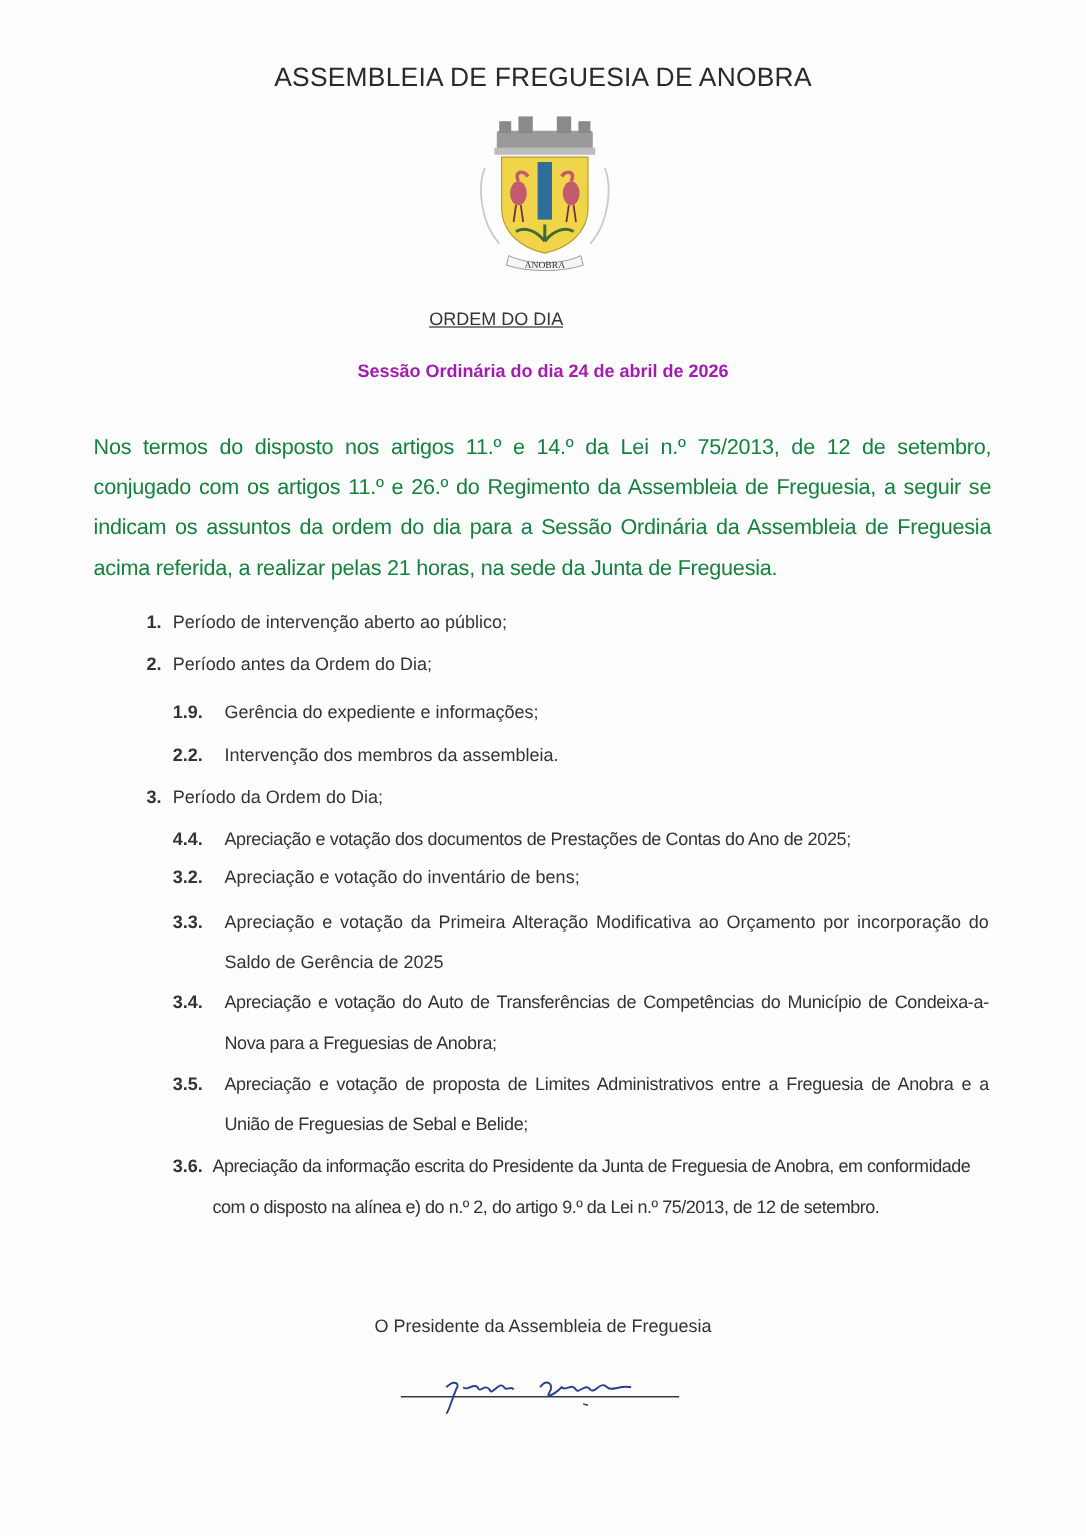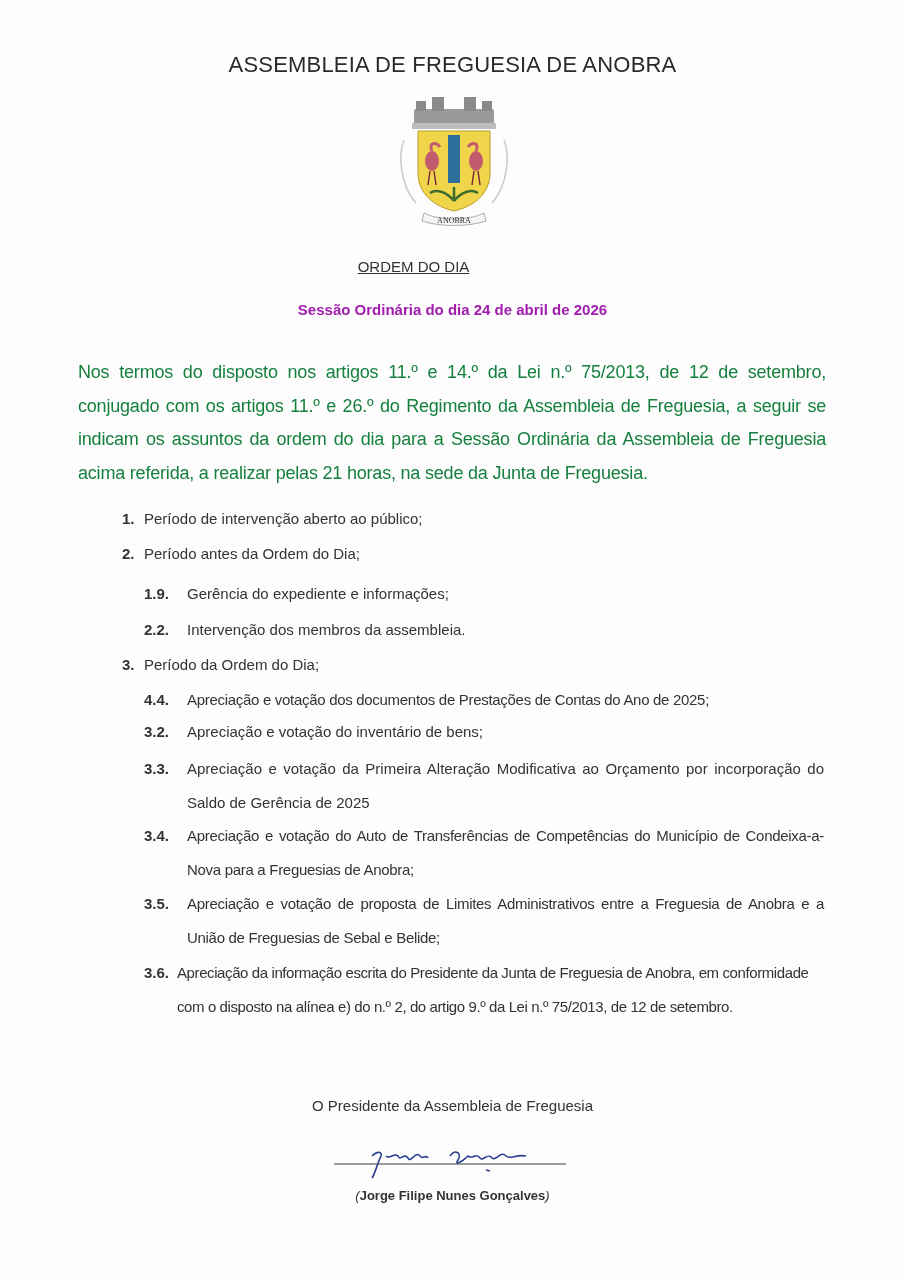--- a/index.html
+++ b/index.html
@@ -131,17 +131,14 @@
 
   <div class="sign-title">O Presidente da Assembleia de Freguesia</div>
 
   <svg class="signature" viewBox="0 0 240 42">
     <line x1="4" y1="26" x2="236" y2="26" stroke="#3a3a3a" stroke-width="1.2"></line>
     <path d="M42 18 C48 12 54 14 50 20 C46 30 44 38 42 40 M56 18 C60 22 64 14 68 18 C70 24 74 14 78 20 C80 26 86 12 90 18 C92 22 96 16 98 20" stroke="#2a3f8f" stroke-width="1.6" fill="none"></path>
     <path d="M120 18 C126 10 132 16 128 22 C124 28 132 24 138 18 C142 22 146 14 150 20 C152 24 158 14 162 20 C166 24 170 12 176 18 C180 22 186 16 196 18" stroke="#2a3f8f" stroke-width="1.6" fill="none"></path>
     <path d="M156 32 L160 33" stroke="#2a3f8f" stroke-width="1.4"></path>
   </svg>
 
-  <div class="sign-name">
-    <span class="it">(</span><span>Jorge Filipe Nunes Gonçalves</span><span class="it">)</span>
-  </div>
 
 </div>
 
 </body></html>

